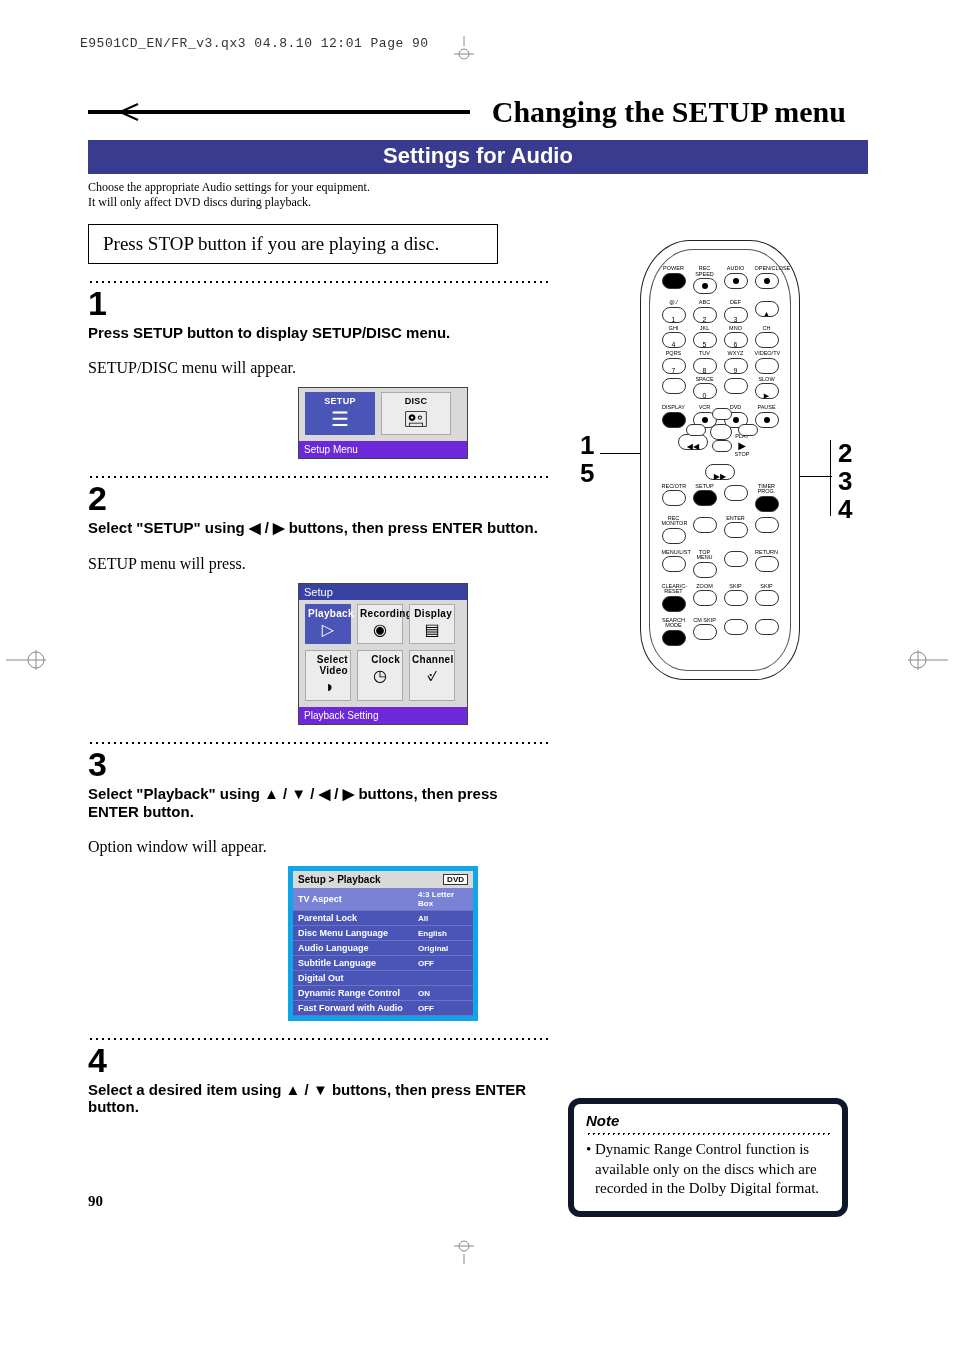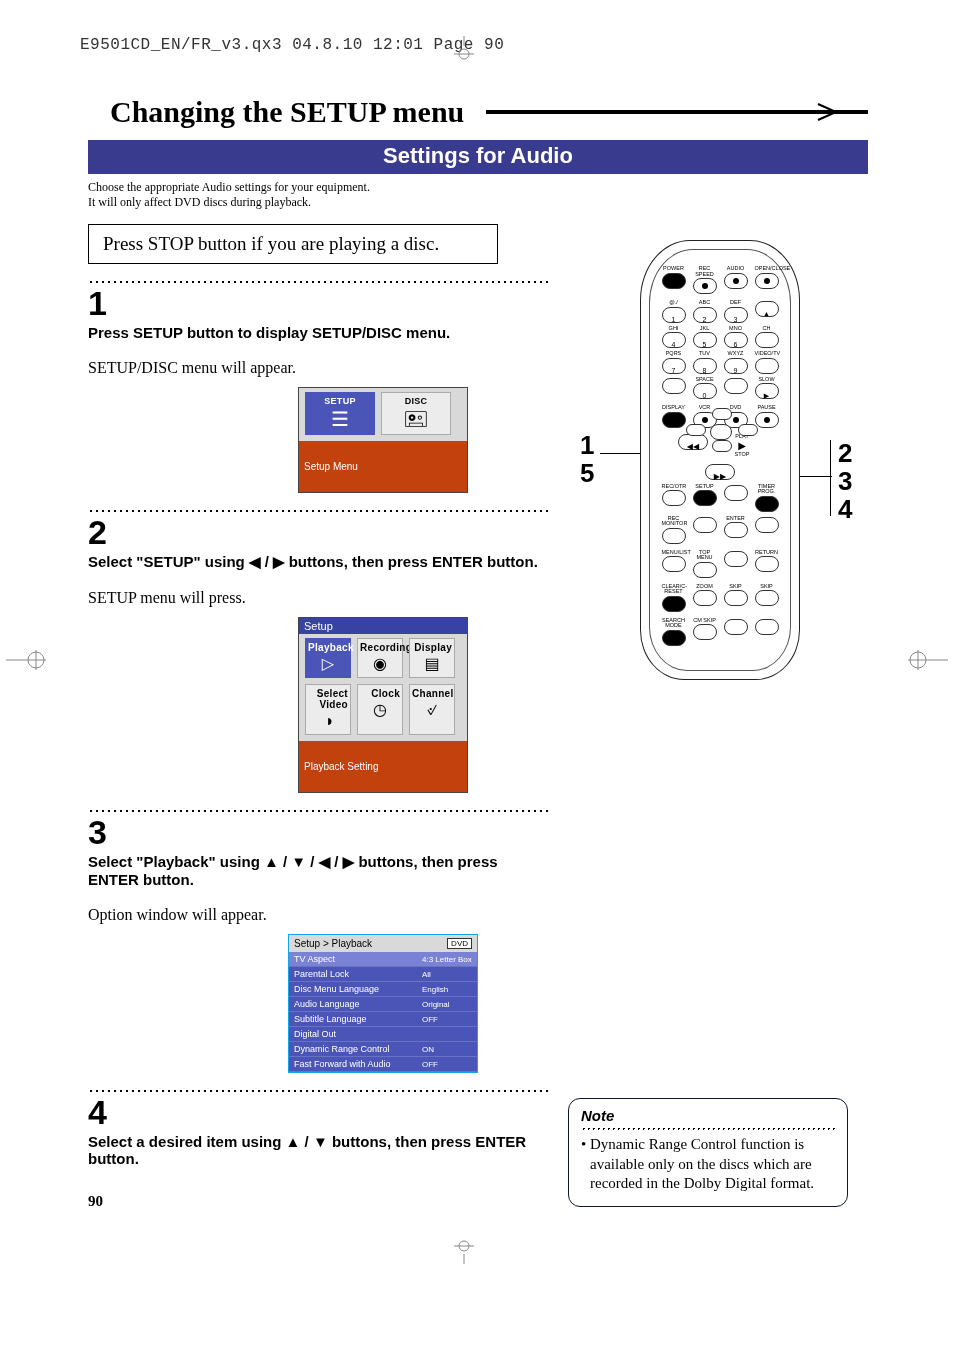--- a/index.html
+++ b/index.html
@@ -8,21 +8,21 @@
     width: 954px;
     height: 1351px;
     position: relative;
     font-family: "Times New Roman", Georgia, serif;
     color: #000;
   }
   .print-header {
     position: absolute;
     top: 36px; left: 80px;
     font-family: "Courier New", monospace;
-    font-size: 16px;
+    font-size: 13px;
     color: #333;
     letter-spacing: 0.5px;
   }
   .crop-mark-top {
     position: absolute;
     top: 36px; left: 450px;
     width: 28px; height: 24px;
   }
   .crop-mark-center {
     position: absolute;
@@ -43,21 +43,21 @@
     width: 780px;
     height: 1120px;
   }
 
   
   .title-row {
     position: relative;
     height: 44px;
     display: flex;
     align-items: center;
-    justify-content: flex-start;
+    justify-content: flex-end;
   }
   .title-row .bar {
     position:absolute; left:0; right:0; top:20px; height:4px; background:#000;
   }
   .title-row .diamond {
     position:absolute; top:12px; width:28px; height:20px;
   }
   .title-row .diamond.left { left:26px; }
   .title-row .diamond.right { right:26px; }
   .title-row h1 {
@@ -138,22 +138,22 @@
     width: 70px;
     background:#ececec;
     border:1px solid #aaa;
     text-align:center;
     padding:3px 2px 5px;
   }
   .osd-cell.sel { background:#4b55b8; color:#fff; border-color:#4b55b8;}
   .osd-cell .lbl { font-size:9px; font-weight:bold; letter-spacing:0.3px;}
   .osd-cell .glyph { font-size:20px; line-height:1; margin-top:3px;}
   .osd-footer {
-    font-size:10px; color:#fff; background:#c2410c;
-    padding:20px 5px;
+    font-size:10px; color:#fff; background:#6d28d9;
+    padding:3px 5px;
   }
   .osd.big .osd-cell { width:46px; }
   .osd.big .osd-cell .lbl { font-size:10px;text-align:right; }
   .osd.big .osd-cell .glyph { font-size:16px; }
 
   .osd-list { width:190px; margin-left:200px; }
   .osd-list .hdr {
     display:flex; justify-content:space-between; align-items:center;
     background:#d9d9d9; font-size:10px; padding:3px 5px;
     font-family: Arial, Helvetica, sans-serif;
@@ -216,21 +216,21 @@
   }
   .callout-line {
     position:absolute; background:#000;
   }
 
   
   .note-box {
     position:absolute;
     top: 918px; left: 20px;
     width: 280px;
-    border:1px solid #0f172a;
+    border:6px solid #0f172a;
     border-radius: 12px;
     padding: 8px 12px 12px;
     font-size:15px;
   }
   .note-box .note-title {
     font-style: italic; font-weight:bold;
     font-family: Arial, Helvetica, sans-serif;
   }
   .note-box .note-dots {
     height:5px;
@@ -358,21 +358,21 @@
         <div class="osd-footer">Playback Setting</div>
       </div>
 
       <div class="dots"></div>
       <div class="step-num">3</div>
       <p class="step-bold">
         <span>Select "Playback" using </span><span class="arrow">▲ / ▼ / ◀ / ▶</span><span> buttons, then press ENTER button.</span>
       </p>
       <p class="step-text">Option window will appear.</p>
 
-      <div class="osd osd-list" style="border:1px solid #0ea5e9;">
+      <div class="osd osd-list" style="border:5px solid #0ea5e9;font-weight:bold;">
         <div class="hdr">
           <span>Setup &gt; Playback</span>
           <span class="tag">DVD</span>
         </div>
         <table>
           <tbody id="osd3-body">
               <tr class="sel">
                 <td>TV Aspect</td>
                 <td class="val">4:3 Letter Box</td>
               </tr>

